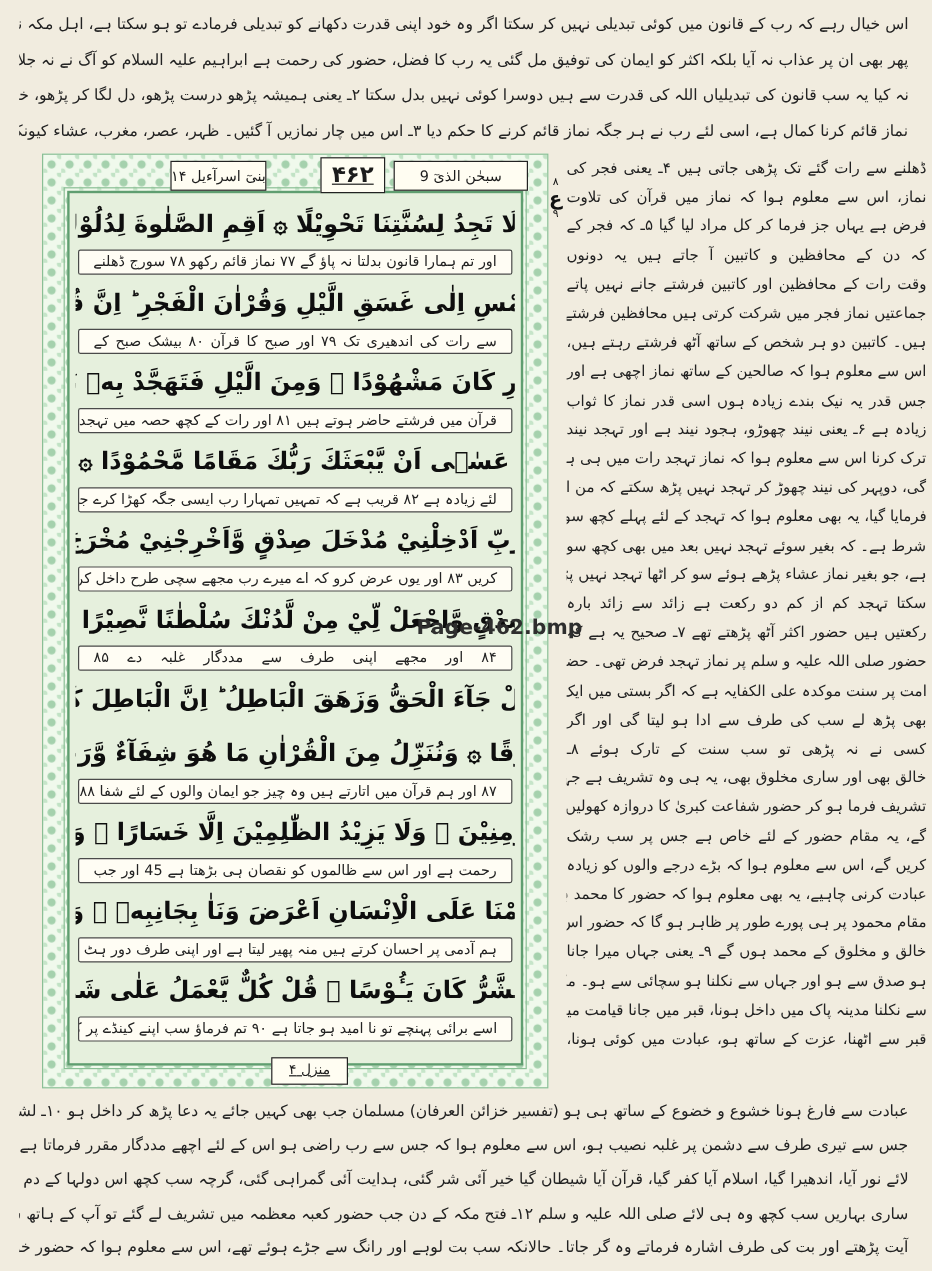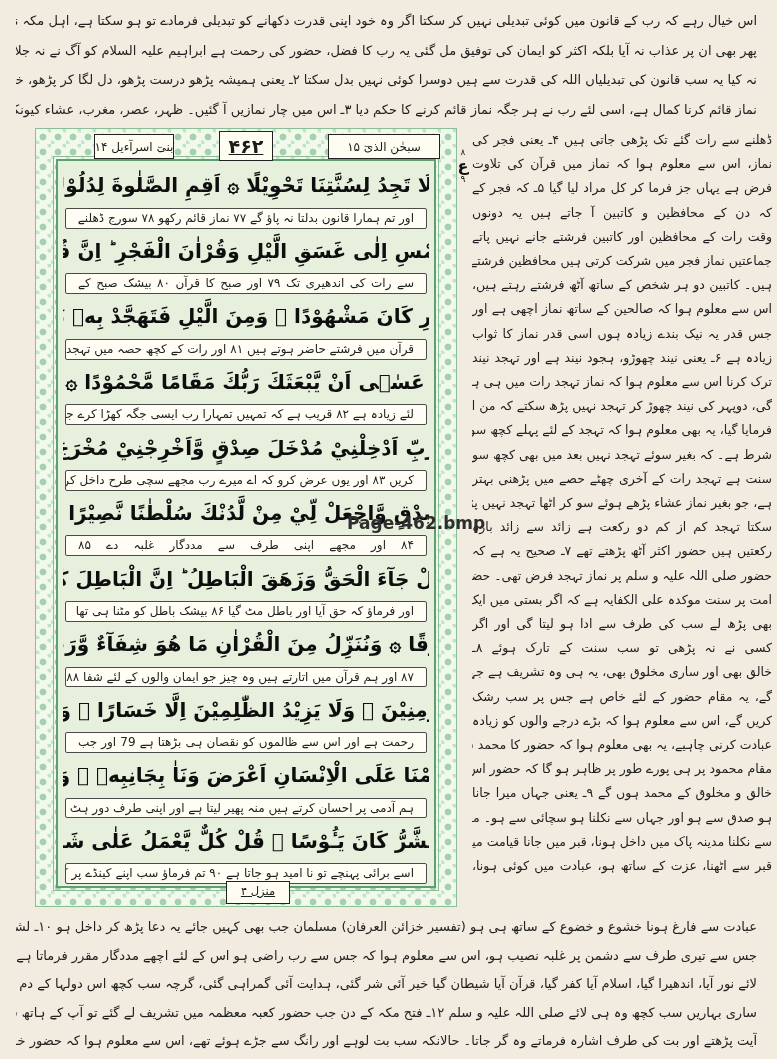--- a/index.html
+++ b/index.html
@@ -37,21 +37,21 @@
     outline:1px solid #8abf95;
     outline-offset:2px;
     box-sizing:border-box;
     display:flex;flex-direction:column;
     padding:2px 5px;overflow:hidden;
   }
   .hdr-box{
     position:absolute;background:#fffdf2;border:1.5px solid #222;
     direction:rtl;text-align:right;z-index:3;
     display:flex;align-items:center;justify-content:center;
-    font-size:12px;white-space:nowrap;overflow:hidden;
+    font-size:12px;white-space:nowrap;overflow:hidden;margin-left:48px;
   }
   .hdr-juz{top:5px;right:16px;width:110px;height:23px;}
   .hdr-page{top:2px;left:50%;transform:translateX(-50%);width:52px;height:28px;font-size:19px;font-weight:bold;text-decoration:underline;}
   .hdr-surah{top:5px;left:58px;width:78px;height:23px;}
   .ar-row{
     height:45px;direction:rtl;text-align:center;
     font-size:20px;font-weight:bold;color:#0e0e0e;
     white-space:nowrap;overflow:hidden;
     display:flex;align-items:center;justify-content:center;
   }
@@ -97,21 +97,21 @@
 
     <div class="c-line">پھر بھی ان پر عذاب نہ آیا بلکہ اکثر کو ایمان کی توفیق مل گئی یہ رب کا فضل، حضور کی رحمت ہے ابراہیم علیہ السلام کو آگ نے نہ جلایا۔ حضرت اسماعیل کو چھری نے ذبح</div>
 
     <div class="c-line">نہ کیا یہ سب قانون کی تبدیلیاں اللہ کی قدرت سے ہیں دوسرا کوئی نہیں بدل سکتا ۲ـ یعنی ہمیشہ پڑھو درست پڑھو، دل لگا کر پڑھو، خیال رہے کہ نماز پڑھنا کمال نہیں بلکہ</div>
 
     <div class="c-line">نماز قائم کرنا کمال ہے، اسی لئے رب نے ہر جگہ نماز قائم کرنے کا حکم دیا ۳ـ اس میں چار نمازیں آ گئیں۔ ظہر، عصر، مغرب، عشاء کیونکہ یہ چاروں نمازیں سورج</div>
   </div>
 
 <div class="quran-frame">
   <div class="hdr-box hdr-juz">
-    <span>سبحٰن الذیٓ ۱۵</span>
+    <span>سبحٰن الذیٓ 9</span>
   </div>
   <div class="hdr-box hdr-page">
     <span>۴۶۲</span>
   </div>
   <div class="hdr-box hdr-surah">
     <span>بنیٓ اسرآءیل ۱۴</span>
   </div>
 
   <div class="frame-inner">
 
@@ -127,27 +127,26 @@
       <div class="ar-row">لَّكَ ۖ عَسٰۤى اَنْ يَّبْعَثَكَ رَبُّكَ مَقَامًا مَّحْمُوْدًا ۞ وَقُلْ</div>
       <div class="tr-row">لئے زیادہ ہے ۸۲ قریب ہے کہ تمہیں تمہارا رب ایسی جگہ کھڑا کرے جہاں سب تمہاری حمد</div>
 
       <div class="ar-row">رَّبِّ اَدْخِلْنِيْ مُدْخَلَ صِدْقٍ وَّاَخْرِجْنِيْ مُخْرَجَ</div>
       <div class="tr-row">کریں ۸۳ اور یوں عرض کرو کہ اے میرے رب مجھے سچی طرح داخل کر اور سچی طرح باہر لے جا</div>
 
       <div class="ar-row">صِدْقٍ وَّاجْعَلْ لِّيْ مِنْ لَّدُنْكَ سُلْطٰنًا نَّصِيْرًا ۞</div>
       <div class="tr-row">۸۴ اور مجھے اپنی طرف سے مددگار غلبہ دے ۸۵</div>
 
       <div class="ar-row">وَقُلْ جَآءَ الْحَقُّ وَزَهَقَ الْبَاطِلُ ؕ اِنَّ الْبَاطِلَ كَانَ</div>
-      <div class="tr-row">اور فرماؤ کہ حق آیا اور باطل مٹ گیا ۸۶ بیشک باطل کو مٹنا ہی تھا</div>
 
       <div class="ar-row">زَهُوْقًا ۞ وَنُنَزِّلُ مِنَ الْقُرْاٰنِ مَا هُوَ شِفَآءٌ وَّرَحْمَةٌ</div>
       <div class="tr-row">۸۷ اور ہم قرآن میں اتارتے ہیں وہ چیز جو ایمان والوں کے لئے شفا ۸۸ اور</div>
 
       <div class="ar-row">لِّلْمُؤْمِنِيْنَ ۙ وَلَا يَزِيْدُ الظّٰلِمِيْنَ اِلَّا خَسَارًا ۞ وَاِذَاۤ</div>
-      <div class="tr-row">رحمت ہے اور اس سے ظالموں کو نقصان ہی بڑھتا ہے 79 اور جب</div>
+      <div class="tr-row">رحمت ہے اور اس سے ظالموں کو نقصان ہی بڑھتا ہے 45 اور جب</div>
 
       <div class="ar-row">اَنْعَمْنَا عَلَى الْاِنْسَانِ اَعْرَضَ وَنَاٰ بِجَانِبِهٖ ۚ وَاِذَا</div>
       <div class="tr-row">ہم آدمی پر احسان کرتے ہیں منہ پھیر لیتا ہے اور اپنی طرف دور ہٹ جاتا ہے اور</div>
 
       <div class="ar-row">مَسَّهُ الشَّرُّ كَانَ يَـُٔوْسًا ۞ قُلْ كُلٌّ يَّعْمَلُ عَلٰى شَاكِلَتِهٖ ؕ</div>
       <div class="tr-row">اسے برائی پہنچے تو نا امید ہو جاتا ہے ۹۰ تم فرماؤ سب اپنے کینڈے پر کام کرتے ہیں</div>
     </div>
 
   <div class="manzil-box">
     <span>منزل ۴</span>
@@ -183,38 +182,38 @@
     <div class="c-line">زیادہ ہے ۶ـ یعنی نیند چھوڑو، ہجود نیند ہے اور تہجد نیند</div>
 
     <div class="c-line">ترک کرنا اس سے معلوم ہوا کہ نماز تہجد رات میں ہی ہو</div>
 
     <div class="c-line">گی، دوپہر کی نیند چھوڑ کر تہجد نہیں پڑھ سکتے کہ من الیل</div>
 
     <div class="c-line">فرمایا گیا، یہ بھی معلوم ہوا کہ تہجد کے لئے پہلے کچھ سونا</div>
 
     <div class="c-line">شرط ہے۔ کہ بغیر سوئے تہجد نہیں بعد میں بھی کچھ سولینا</div>
 
-    <div class="c-line">سنت ہے تہجد رات کے آخری چھٹے حصے میں پڑھنی بہتر</div>
 
     <div class="c-line">ہے، جو بغیر نماز عشاء پڑھے ہوئے سو کر اٹھا تہجد نہیں پڑھ</div>
 
     <div class="c-line">سکتا تہجد کم از کم دو رکعت ہے زائد سے زائد بارہ</div>
 
     <div class="c-line">رکعتیں ہیں حضور اکثر آٹھ پڑھتے تھے ۷ـ صحیح یہ ہے کہ</div>
 
     <div class="c-line">حضور صلی اللہ علیہ و سلم پر نماز تہجد فرض تھی۔ حضور کی</div>
 
     <div class="c-line">امت پر سنت موکدہ علی الکفایہ ہے کہ اگر بستی میں ایک</div>
 
     <div class="c-line">بھی پڑھ لے سب کی طرف سے ادا ہو لیتا گی اور اگر</div>
 
     <div class="c-line">کسی نے نہ پڑھی تو سب سنت کے تارک ہوئے ۸ـ</div>
 
     <div class="c-line">خالق بھی اور ساری مخلوق بھی، یہ ہی وہ تشریف ہے جہاں</div>
 
+    <div class="c-line">تشریف فرما ہو کر حضور شفاعت کبریٰ کا دروازہ کھولیں</div>
 
     <div class="c-line">گے، یہ مقام حضور کے لئے خاص ہے جس پر سب رشک</div>
 
     <div class="c-line">کریں گے، اس سے معلوم ہوا کہ بڑے درجے والوں کو زیادہ</div>
 
     <div class="c-line">عبادت کرنی چاہیے، یہ بھی معلوم ہوا کہ حضور کا محمد ہونا</div>
 
     <div class="c-line">مقام محمود پر ہی پورے طور پر ظاہر ہو گا کہ حضور اس دن</div>
 
     <div class="c-line">خالق و مخلوق کے محمد ہوں گے ۹ـ یعنی جہاں میرا جانا</div>

